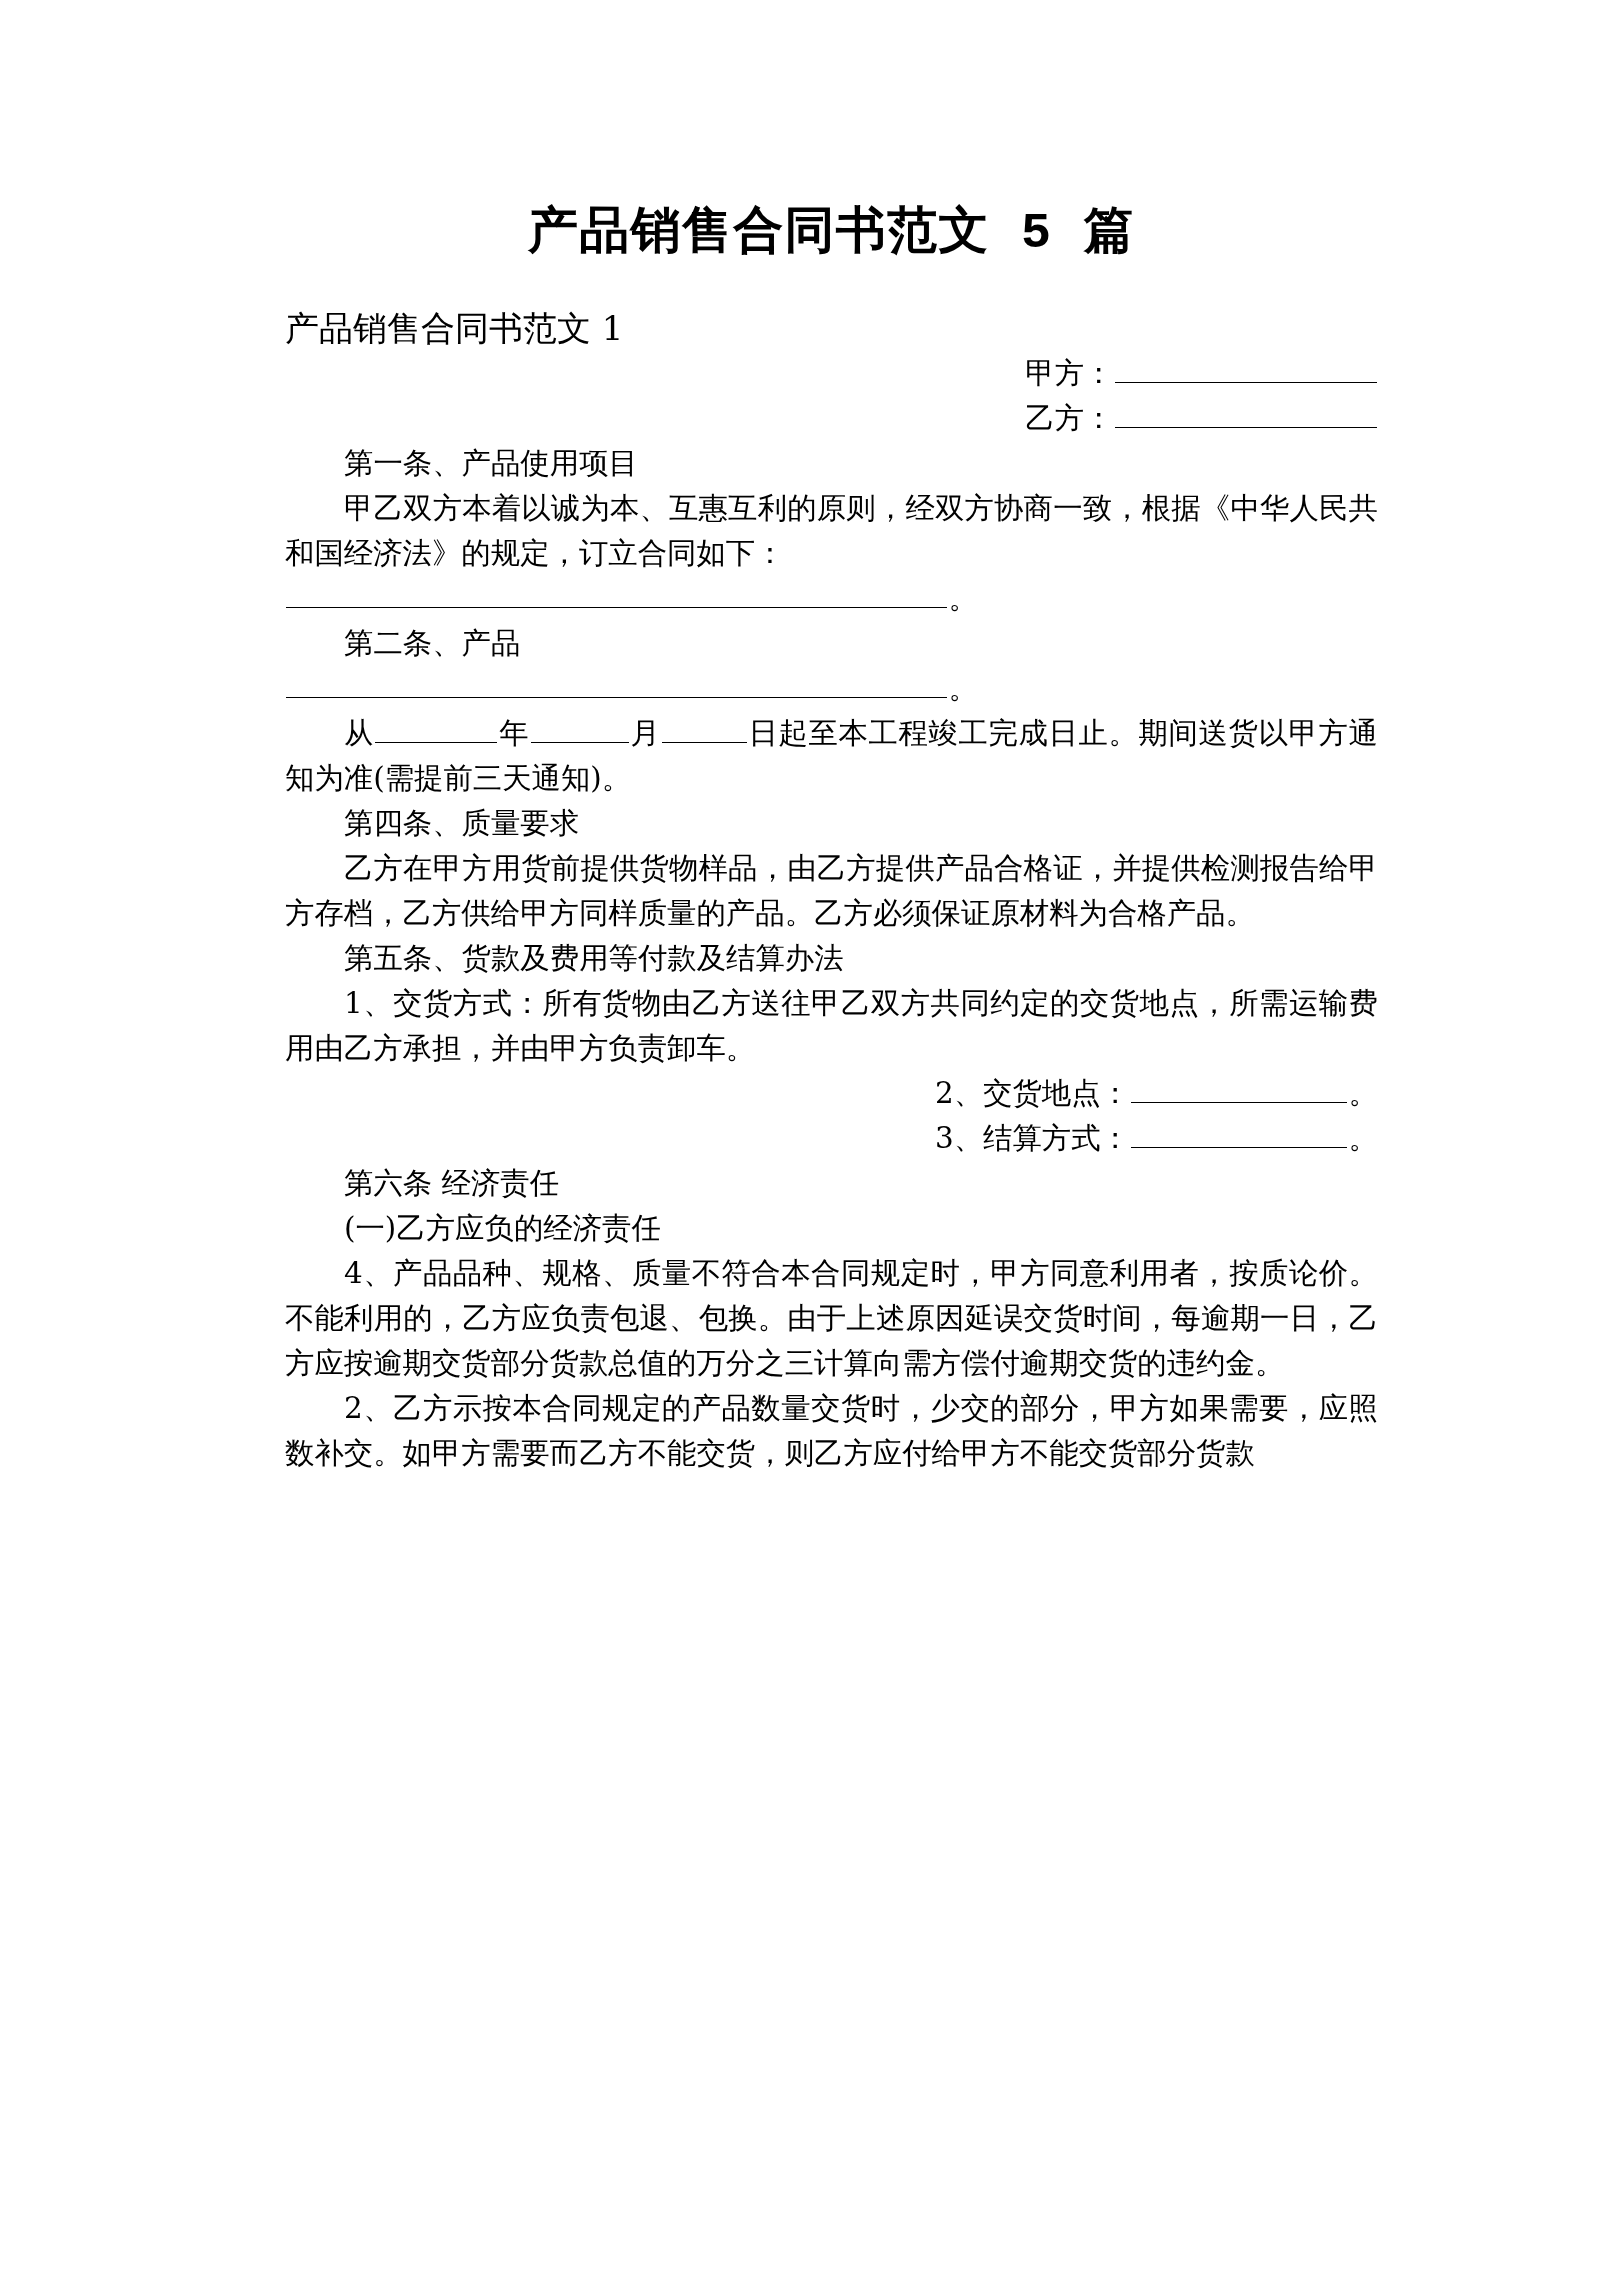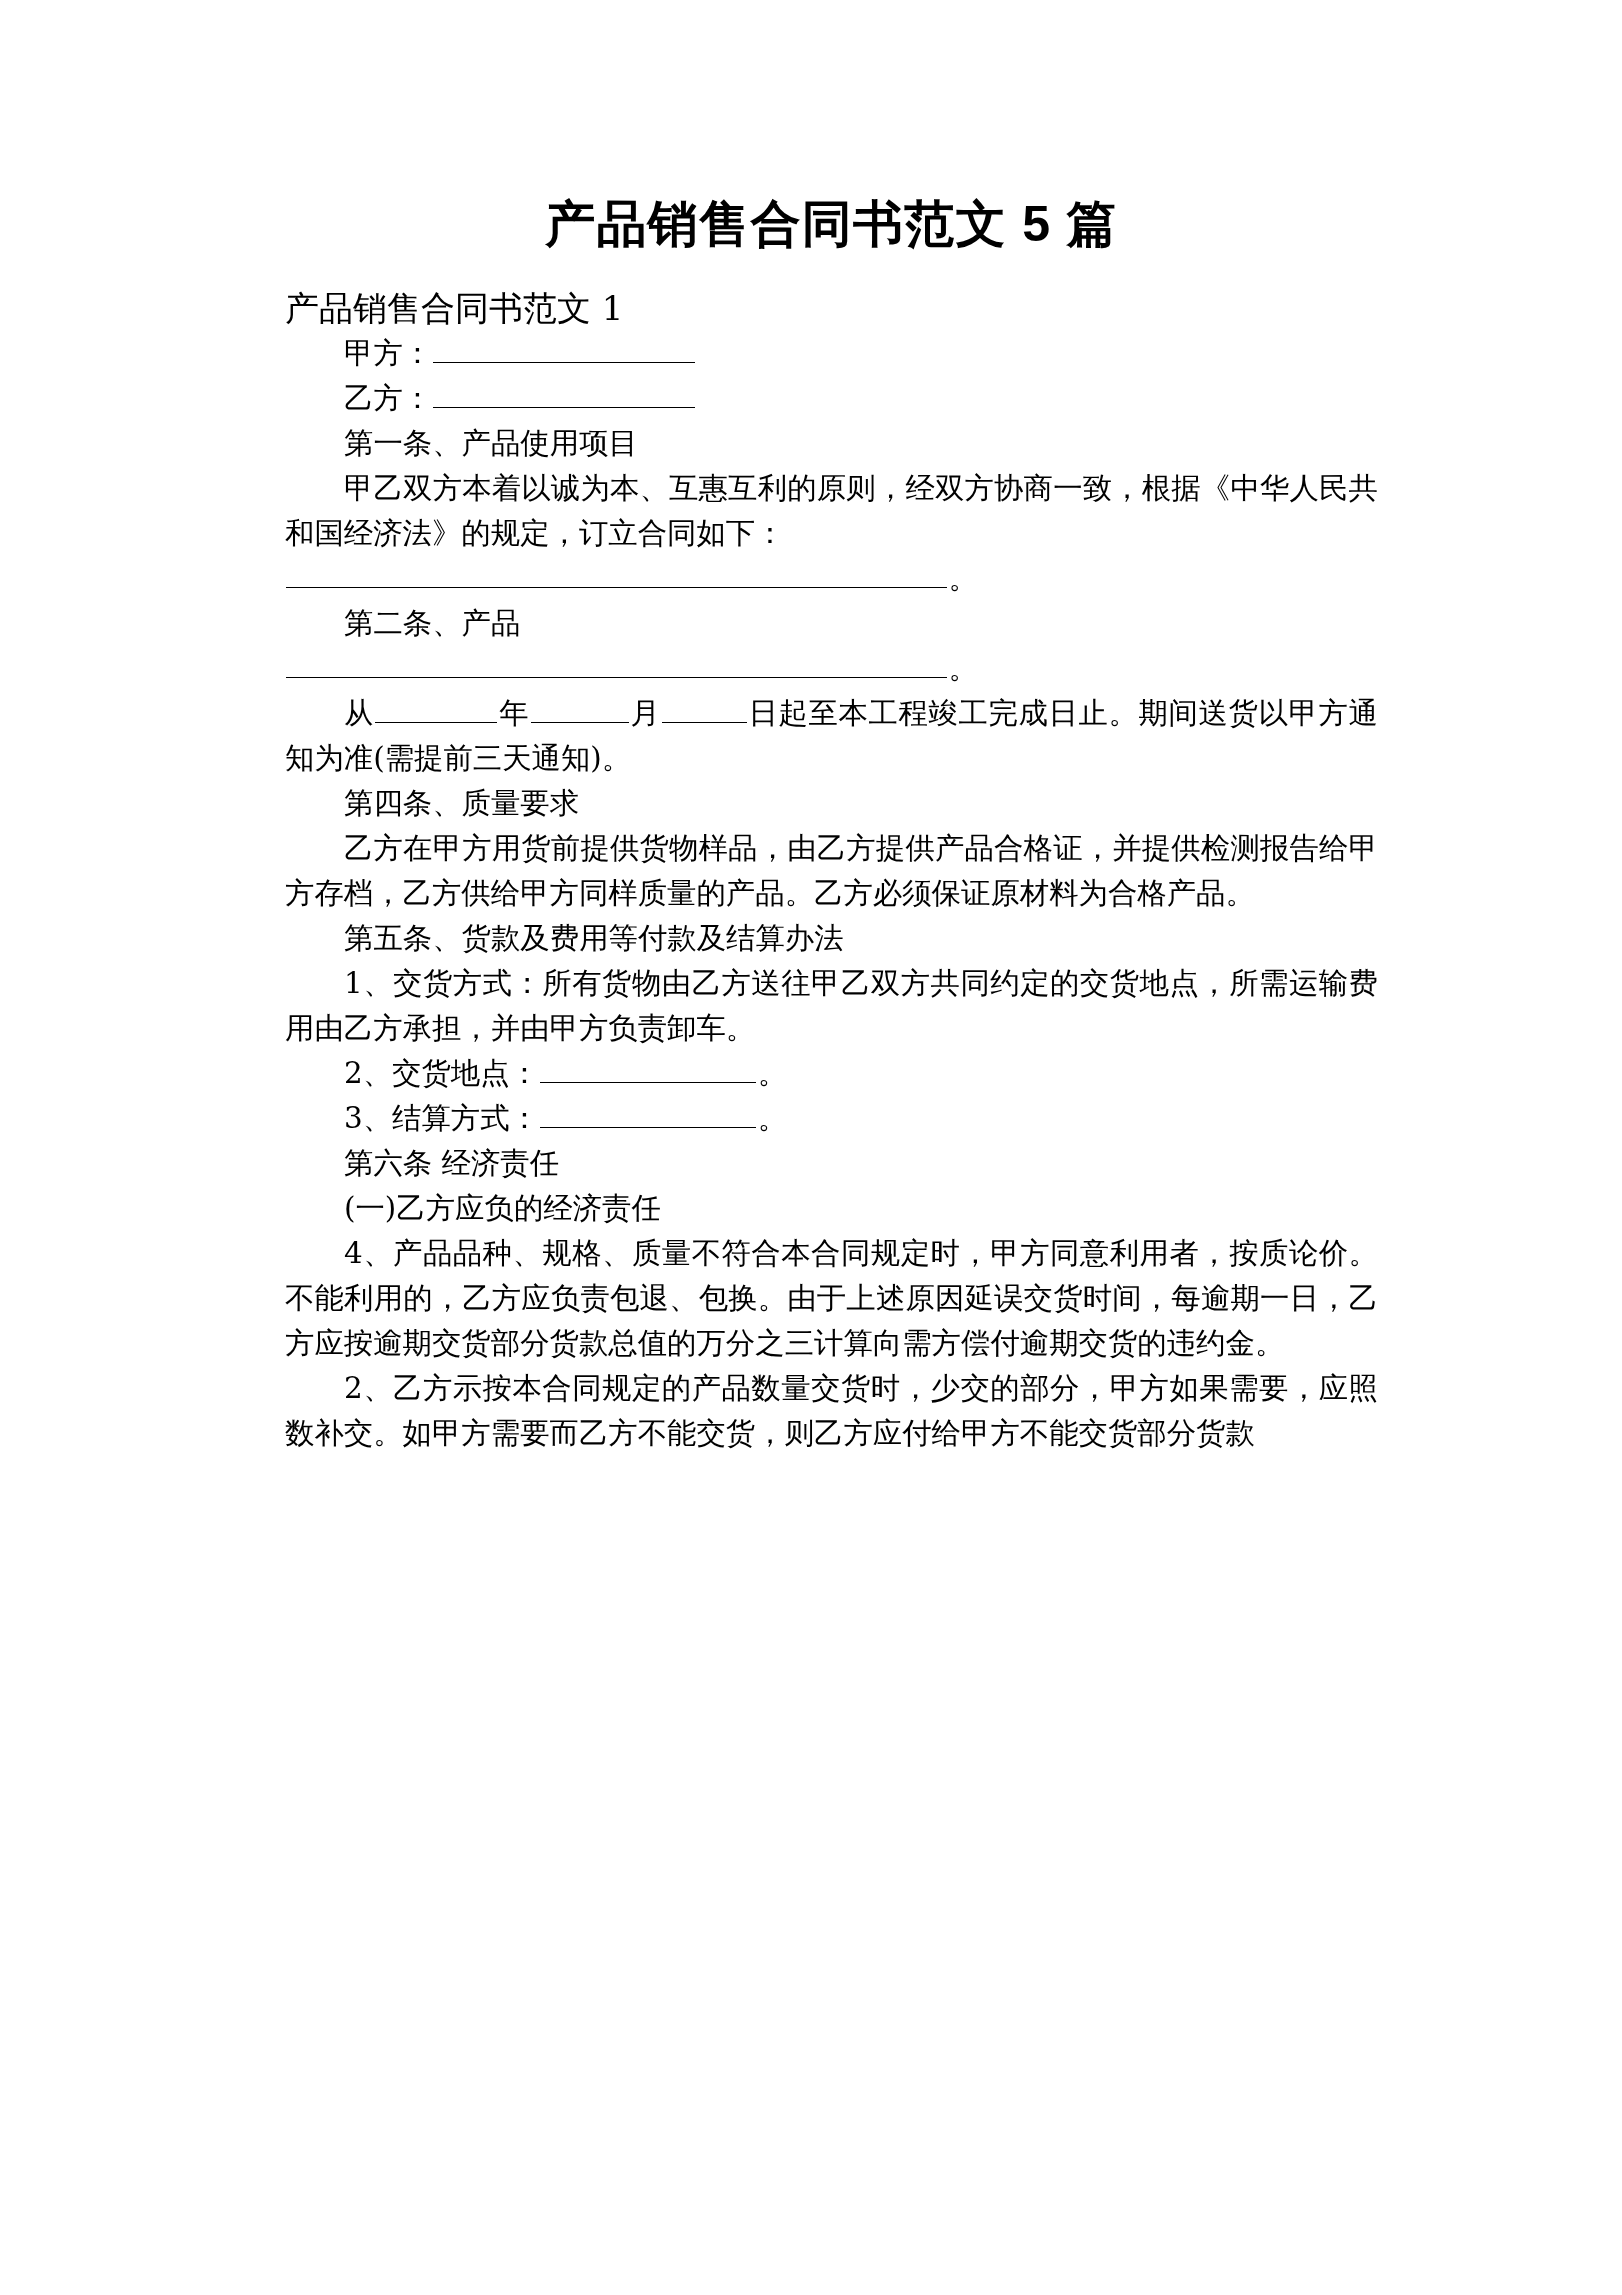--- a/index.html
+++ b/index.html
@@ -20,27 +20,27 @@
   }
   .content {
     position: absolute;
     left: 285px;
     top: 0;
     width: 1093px;
   }
 
   
   .doc-title {
-    font-family: Liberation Sans, sans-serif;
+    font-family: Liberation Mono, monospace;
     font-weight: bold;
     font-size: 50px;
     line-height: 1.2;
     text-align: center;
     letter-spacing: 1.3px;
-    margin: 4px;
+    margin: 14px;
     padding-top: 190px;
     padding-bottom: 0;
     white-space: pre;
   }
 
   
   .para {
     font-size: 29.4px;
     line-height: 45px;
     text-align: justify;
@@ -77,21 +77,21 @@
   .blank-month   { width: 98px; }
   .blank-day     { width: 85px; }
   .blank-mid     { width: 216px; }
 
   .line-row {
     font-size: 29.4px;
     line-height: 45px;
     margin: 0;
     white-space: nowrap;
   }
-  .line-row.indent { text-indent: 59px; }
+  .line-row.indent { text-indent: 59px; text-align: right; }
 
   .standalone-blank-row {
     font-size: 29.4px;
     line-height: 45px;
     margin: 0;
     padding-left: 0;
     white-space: nowrap;
   }
 </style>
 </head>

